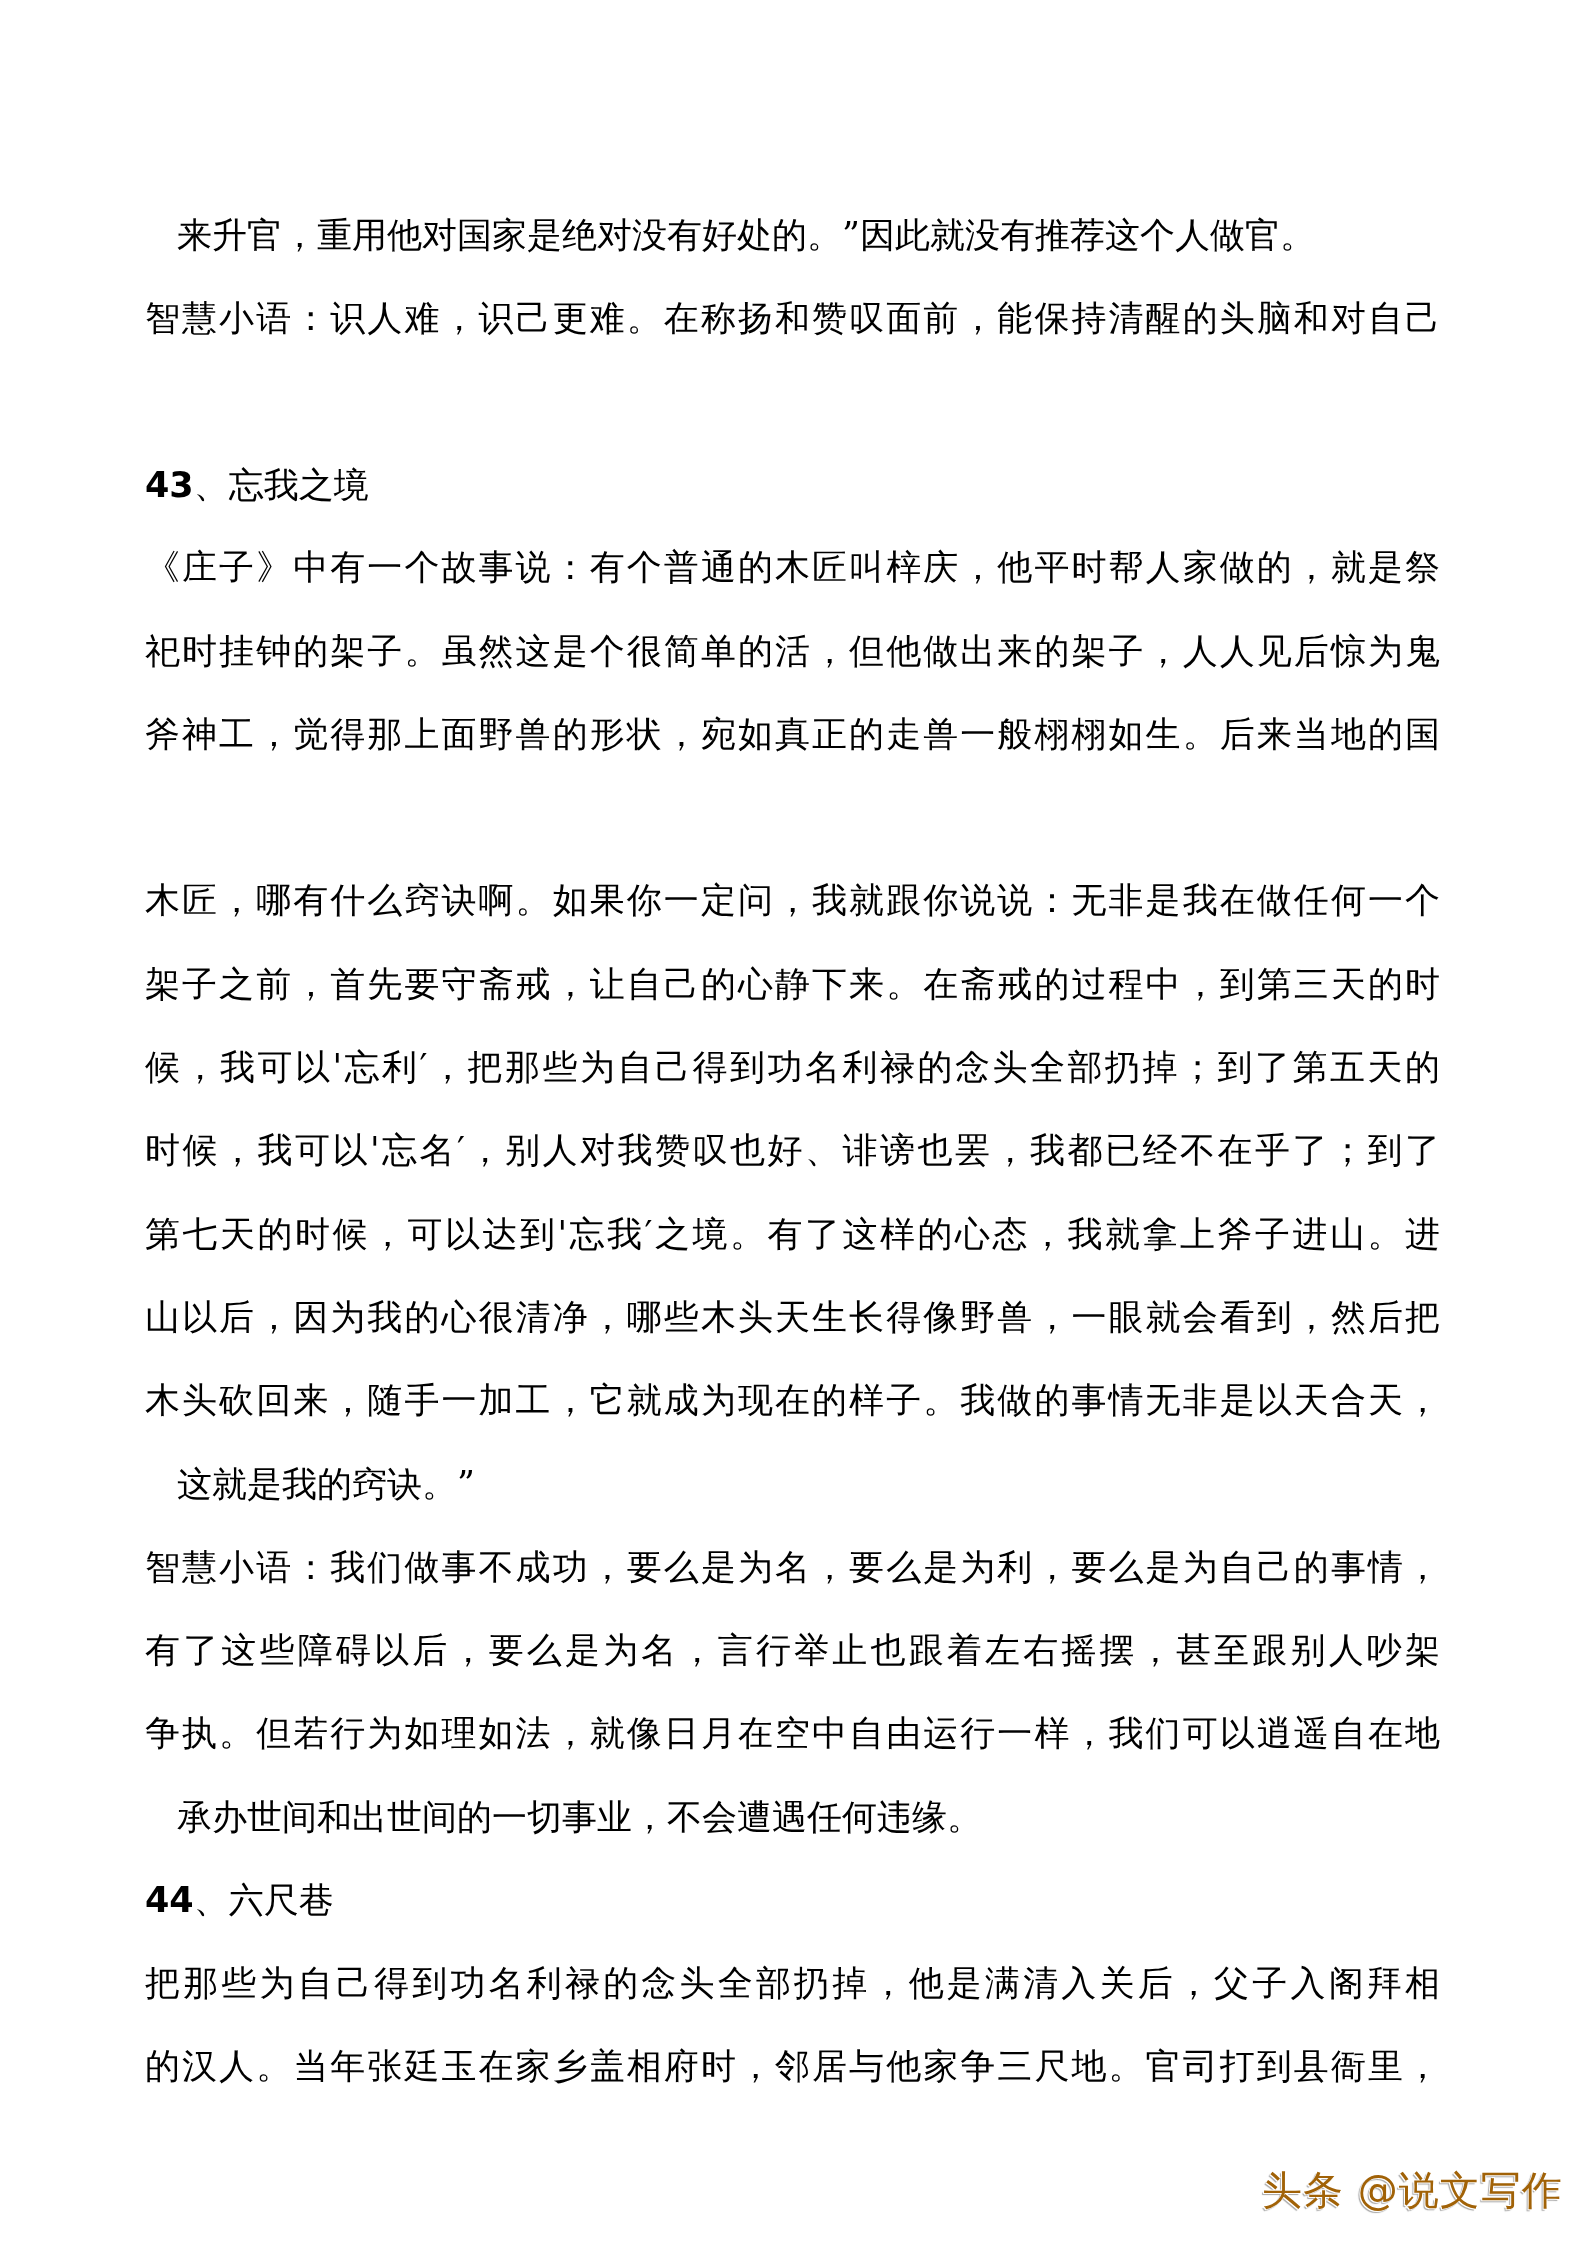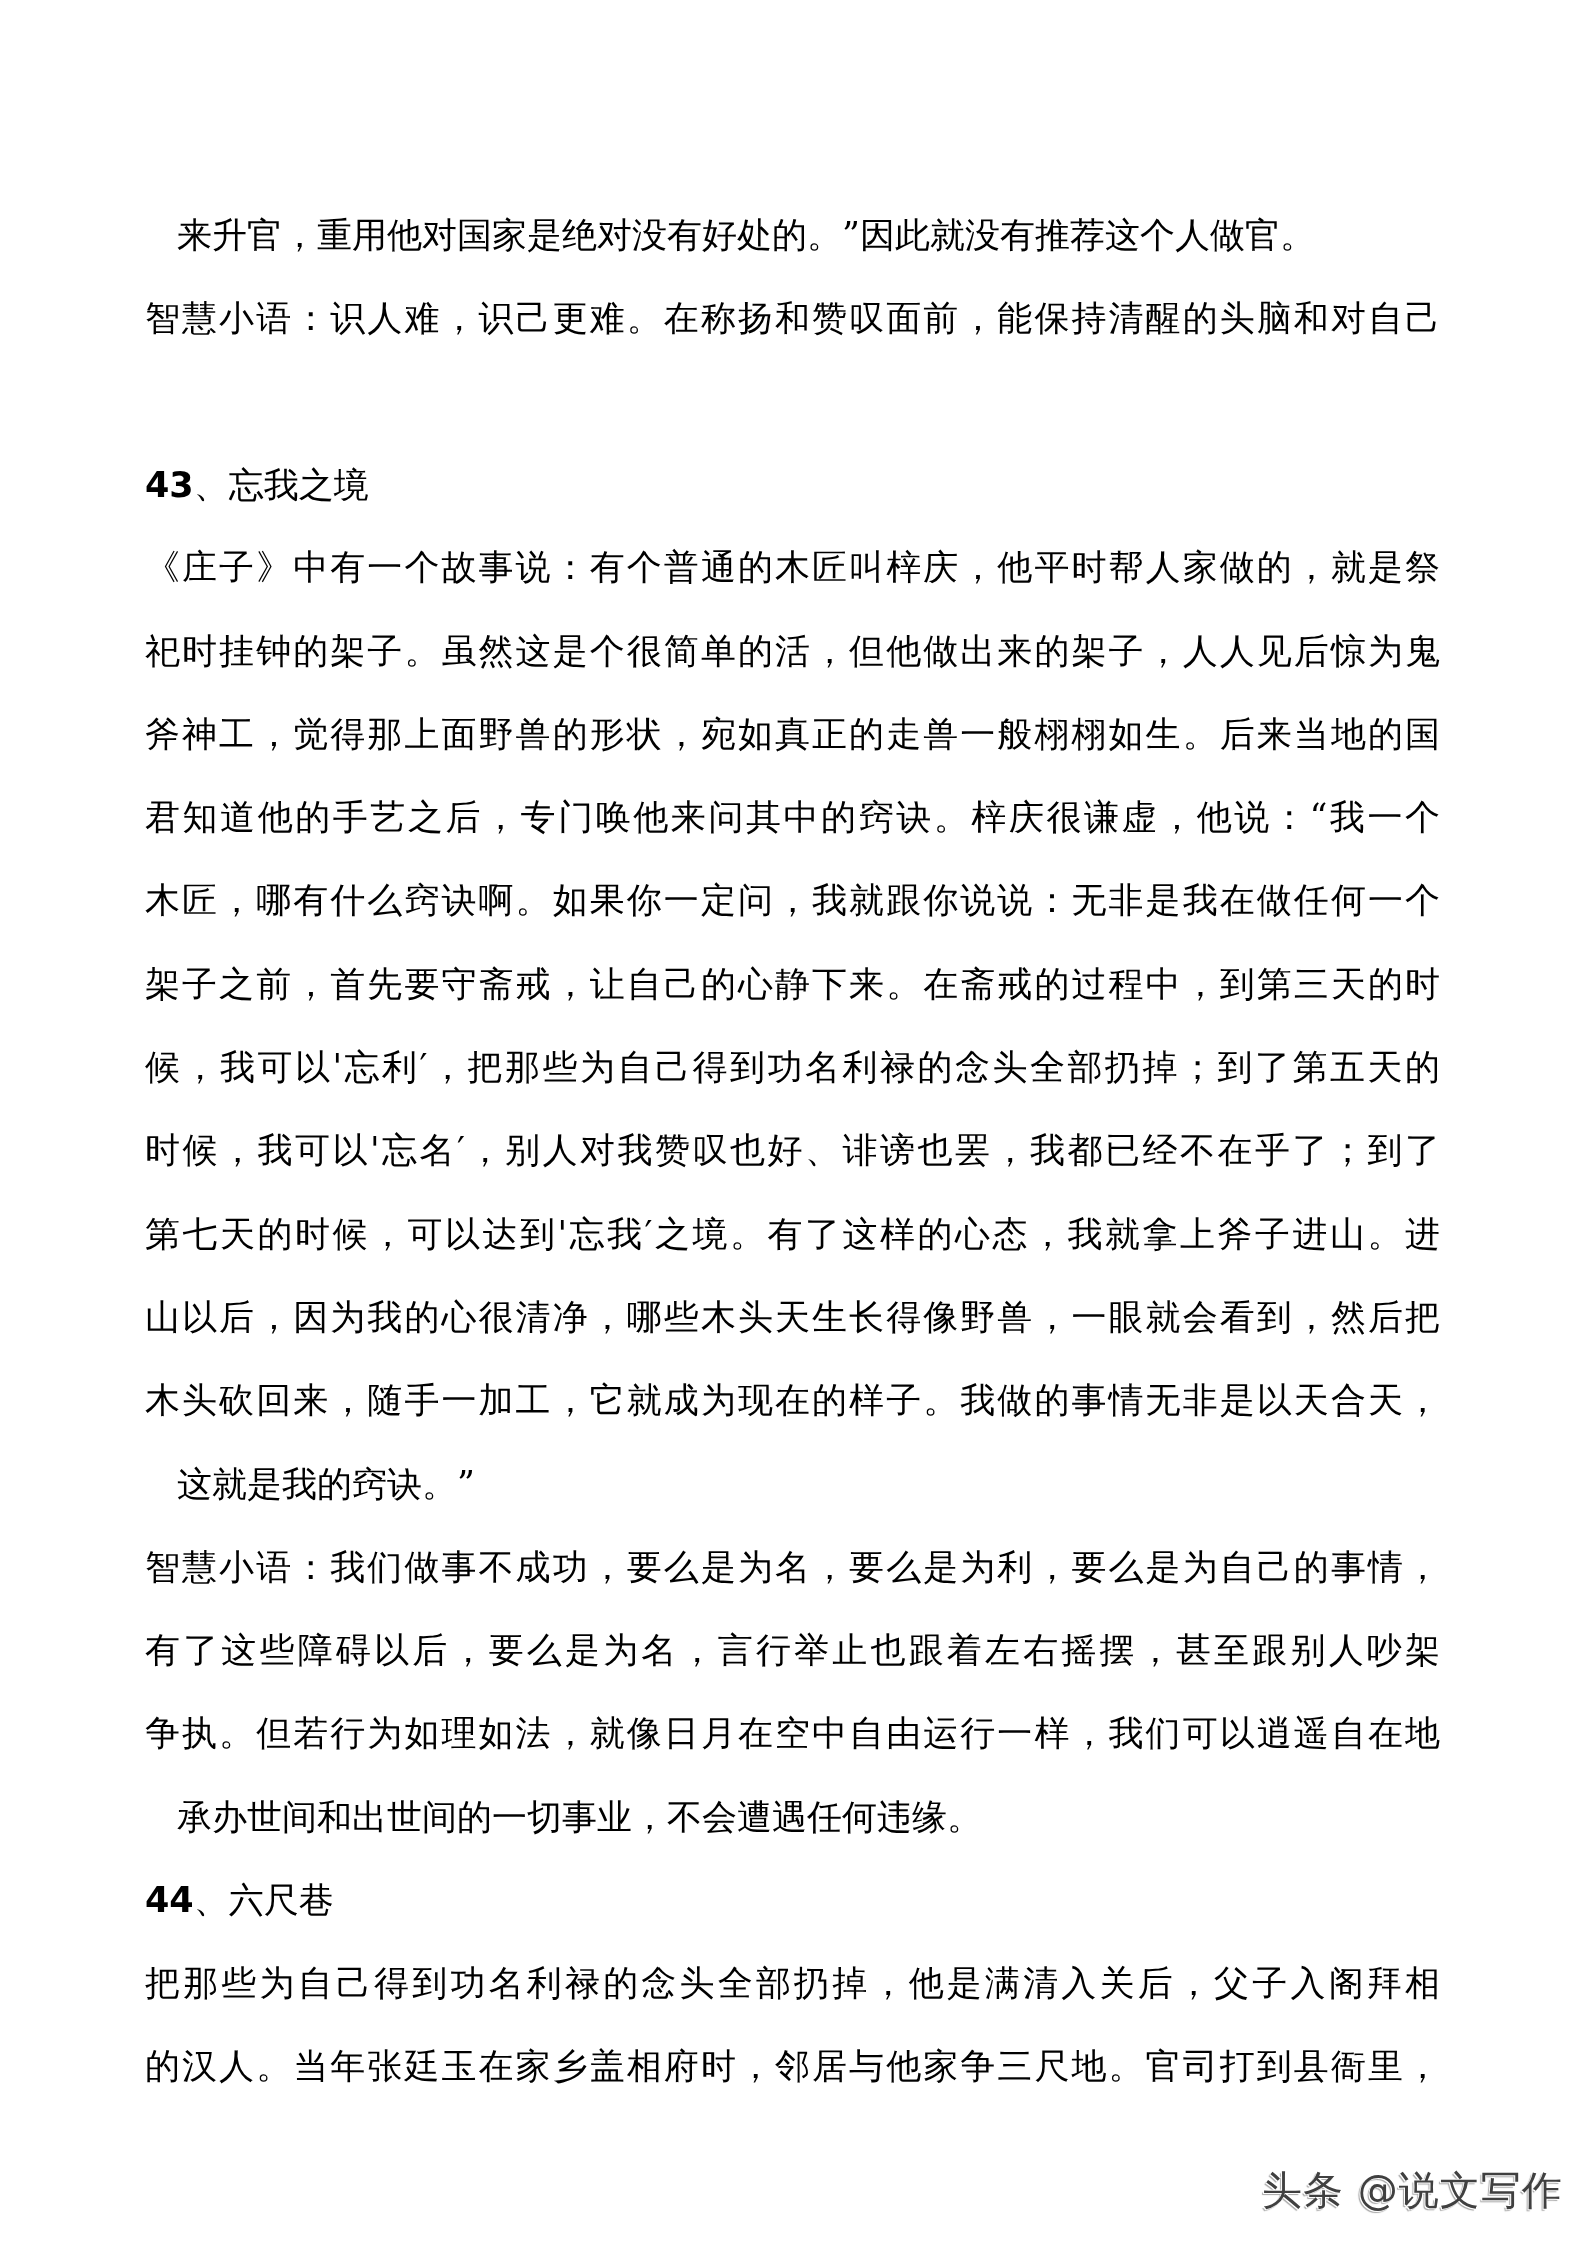--- a/index.html
+++ b/index.html
@@ -46,42 +46,41 @@
       font-weight: bold;
     }
     .watermark {
       position: absolute;
       left: 1262px;
       top: 2166px;
       height: 48px;
       line-height: 48px;
       font-size: 40px;
       font-family: "DejaVu Sans", "Liberation Sans", sans-serif;
-      color: #404040;
+      color: #a16207;
       text-shadow: -1px 1px 0 #ffffff, 1px -1px 0 #ffffff, -2px 2px 1px rgba(0,0,0,0.35);
       white-space: nowrap;
       letter-spacing: 1px;
     }
   </style>
 </head>
 <body>
 
 <div class="page">
 
   <div class="line last" style="top:213px">来升官，重用他对国家是绝对没有好处的。”因此就没有推荐这个人做官。</div>
   <div class="line" style="top:296px">智慧小语：识人难，识己更难。在称扬和赞叹面前，能保持清醒的头脑和对自己</div>
 
   <div class="line heading" style="top:463px">
     <span class="num">43</span><span>、忘我之境</span>
   </div>
 
   <div class="line" style="top:629px">祀时挂钟的架子。虽然这是个很简单的活，但他做出来的架子，人人见后惊为鬼</div>
   <div class="line" style="top:545px">《庄子》中有一个故事说：有个普通的木匠叫梓庆，他平时帮人家做的，就是祭</div>
   <div class="line" style="top:712px">斧神工，觉得那上面野兽的形状，宛如真正的走兽一般栩栩如生。后来当地的国</div>
-  <div class="line" style="top:795px">君知道他的手艺之后，专门唤他来问其中的窍诀。梓庆很谦虚，他说：“我一个</div>
   <div class="line" style="top:878px">木匠，哪有什么窍诀啊。如果你一定问，我就跟你说说：无非是我在做任何一个</div>
   <div class="line" style="top:962px">架子之前，首先要守斋戒，让自己的心静下来。在斋戒的过程中，到第三天的时</div>
   <div class="line" style="top:1045px">候，我可以'忘利′，把那些为自己得到功名利禄的念头全部扔掉；到了第五天的</div>
   <div class="line" style="top:1128px">时候，我可以'忘名′，别人对我赞叹也好、诽谤也罢，我都已经不在乎了；到了</div>
   <div class="line" style="top:1212px">第七天的时候，可以达到'忘我′之境。有了这样的心态，我就拿上斧子进山。进</div>
   <div class="line" style="top:1295px">山以后，因为我的心很清净，哪些木头天生长得像野兽，一眼就会看到，然后把</div>
   <div class="line" style="top:1378px">木头砍回来，随手一加工，它就成为现在的样子。我做的事情无非是以天合天，</div>
   <div class="line last" style="top:1462px">这就是我的窍诀。”</div>
 
   <div class="line" style="top:1545px">智慧小语：我们做事不成功，要么是为名，要么是为利，要么是为自己的事情，</div>

